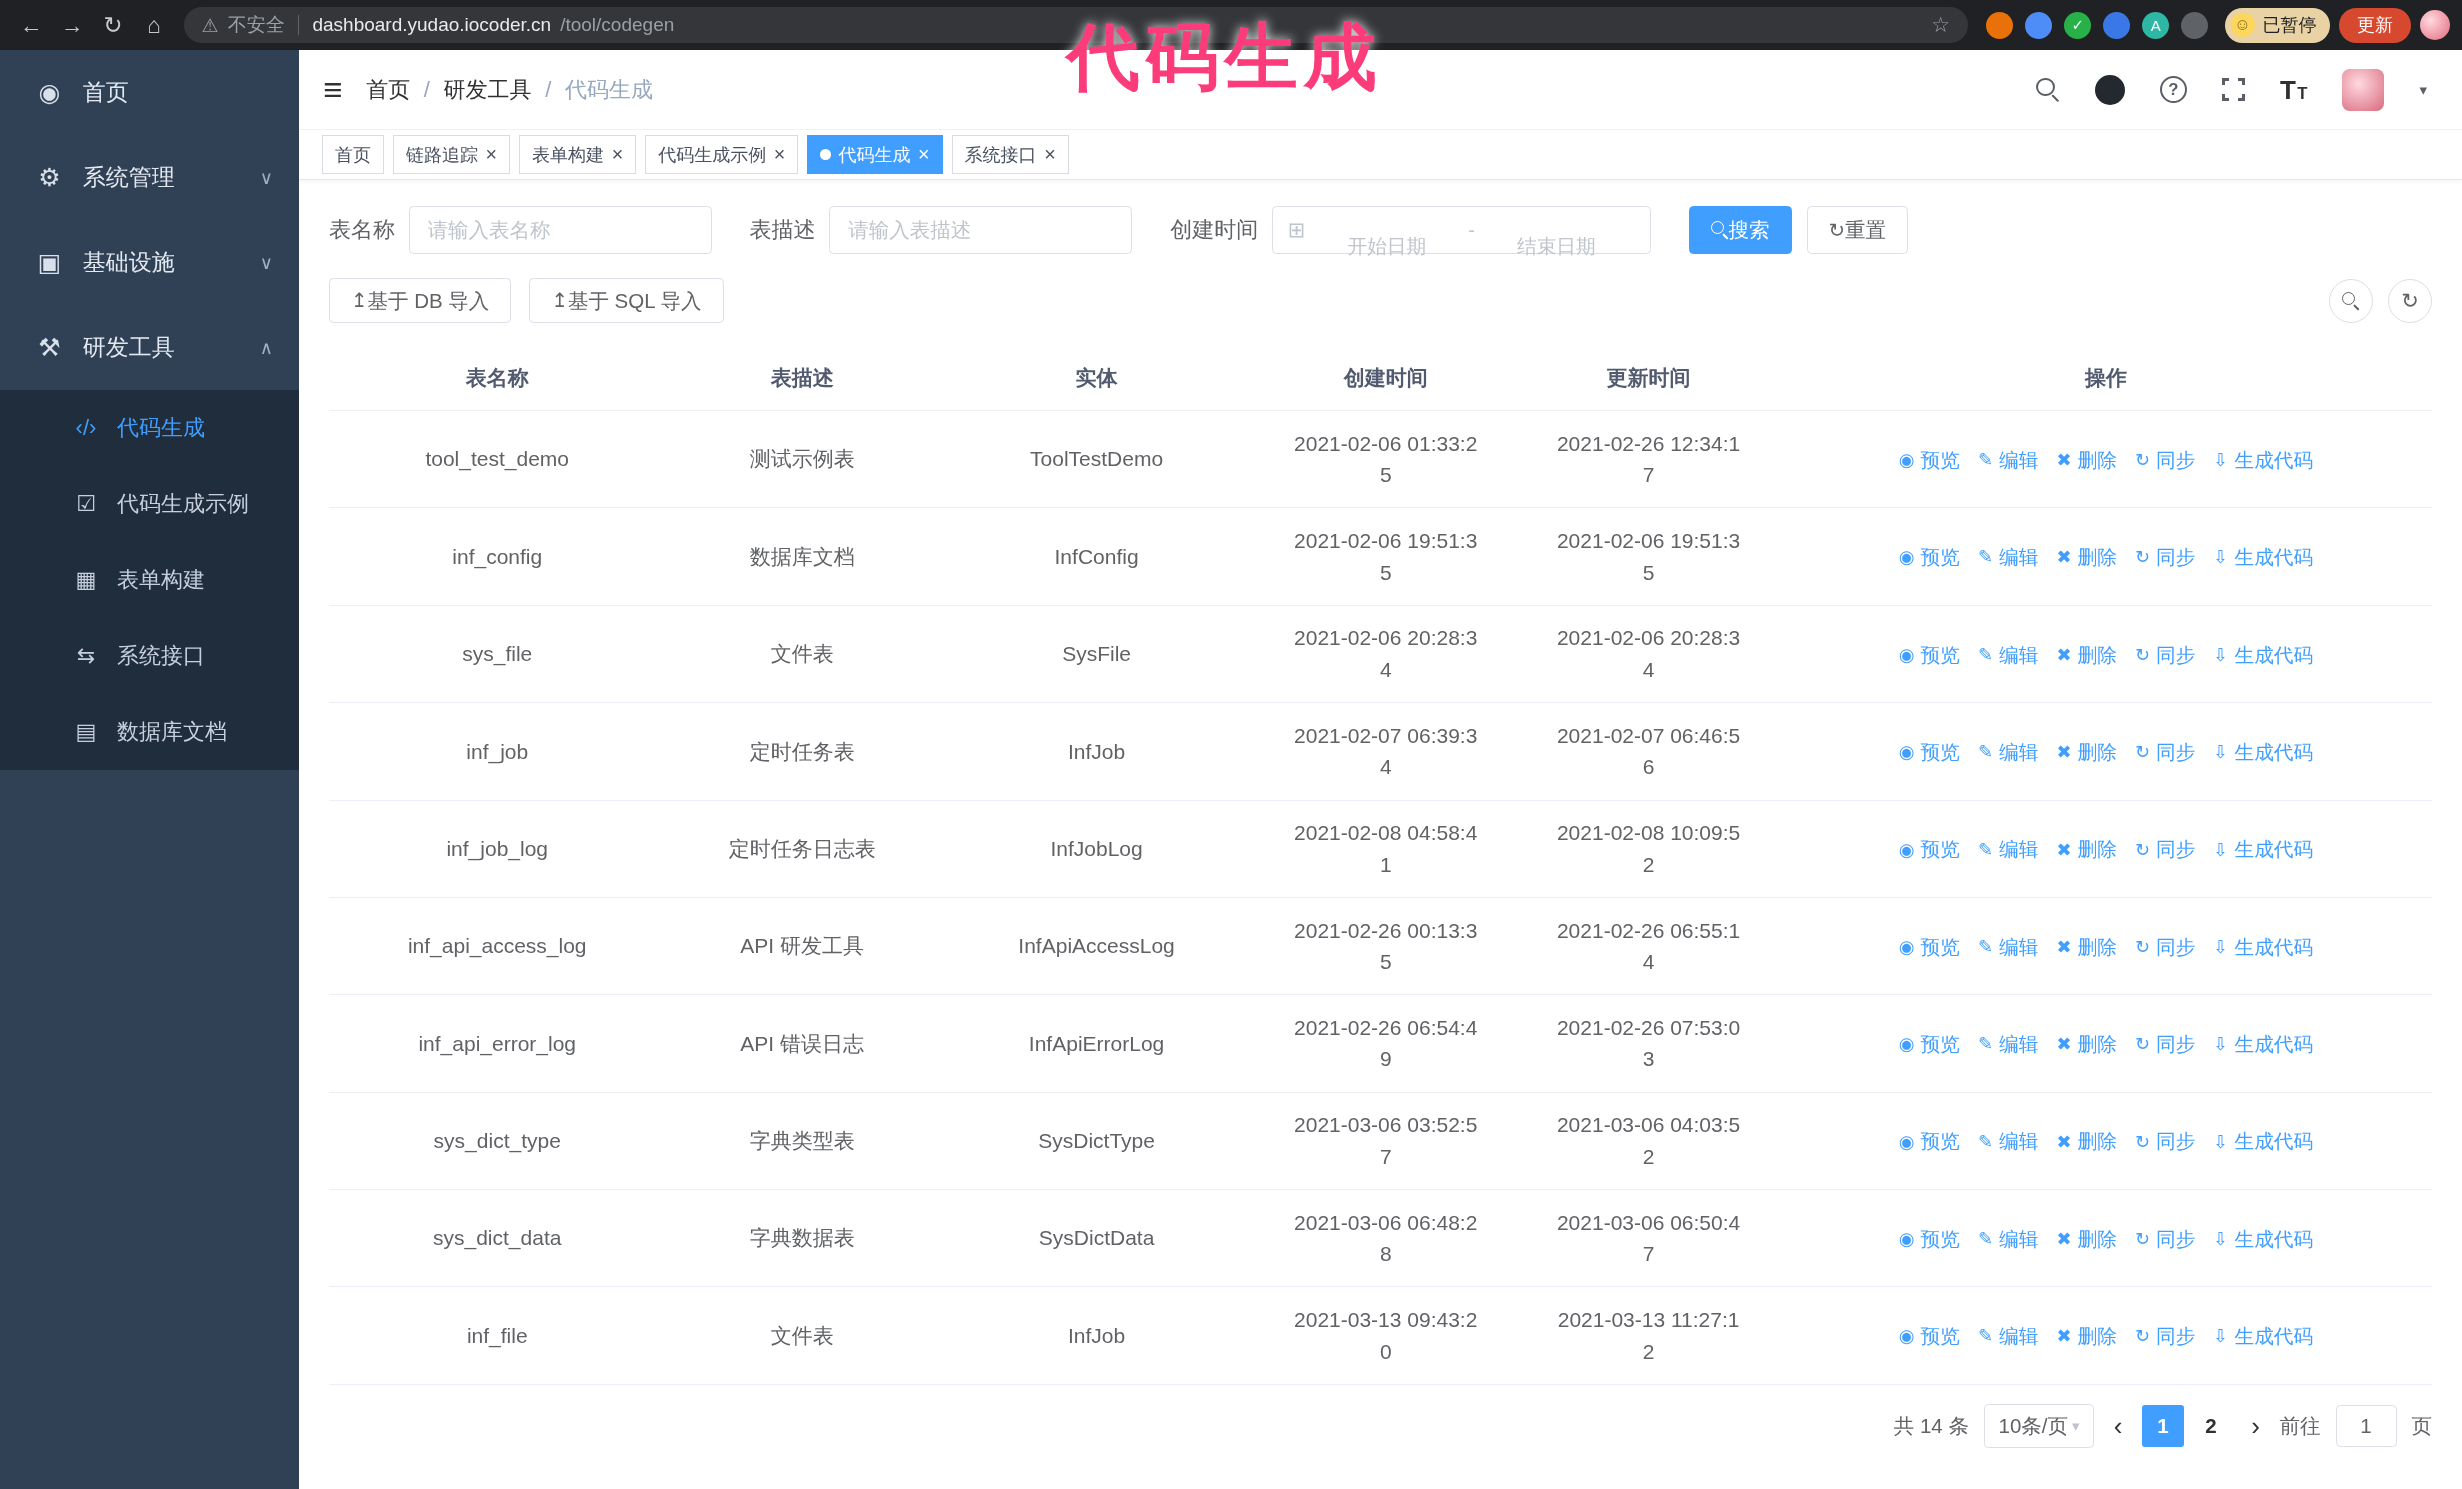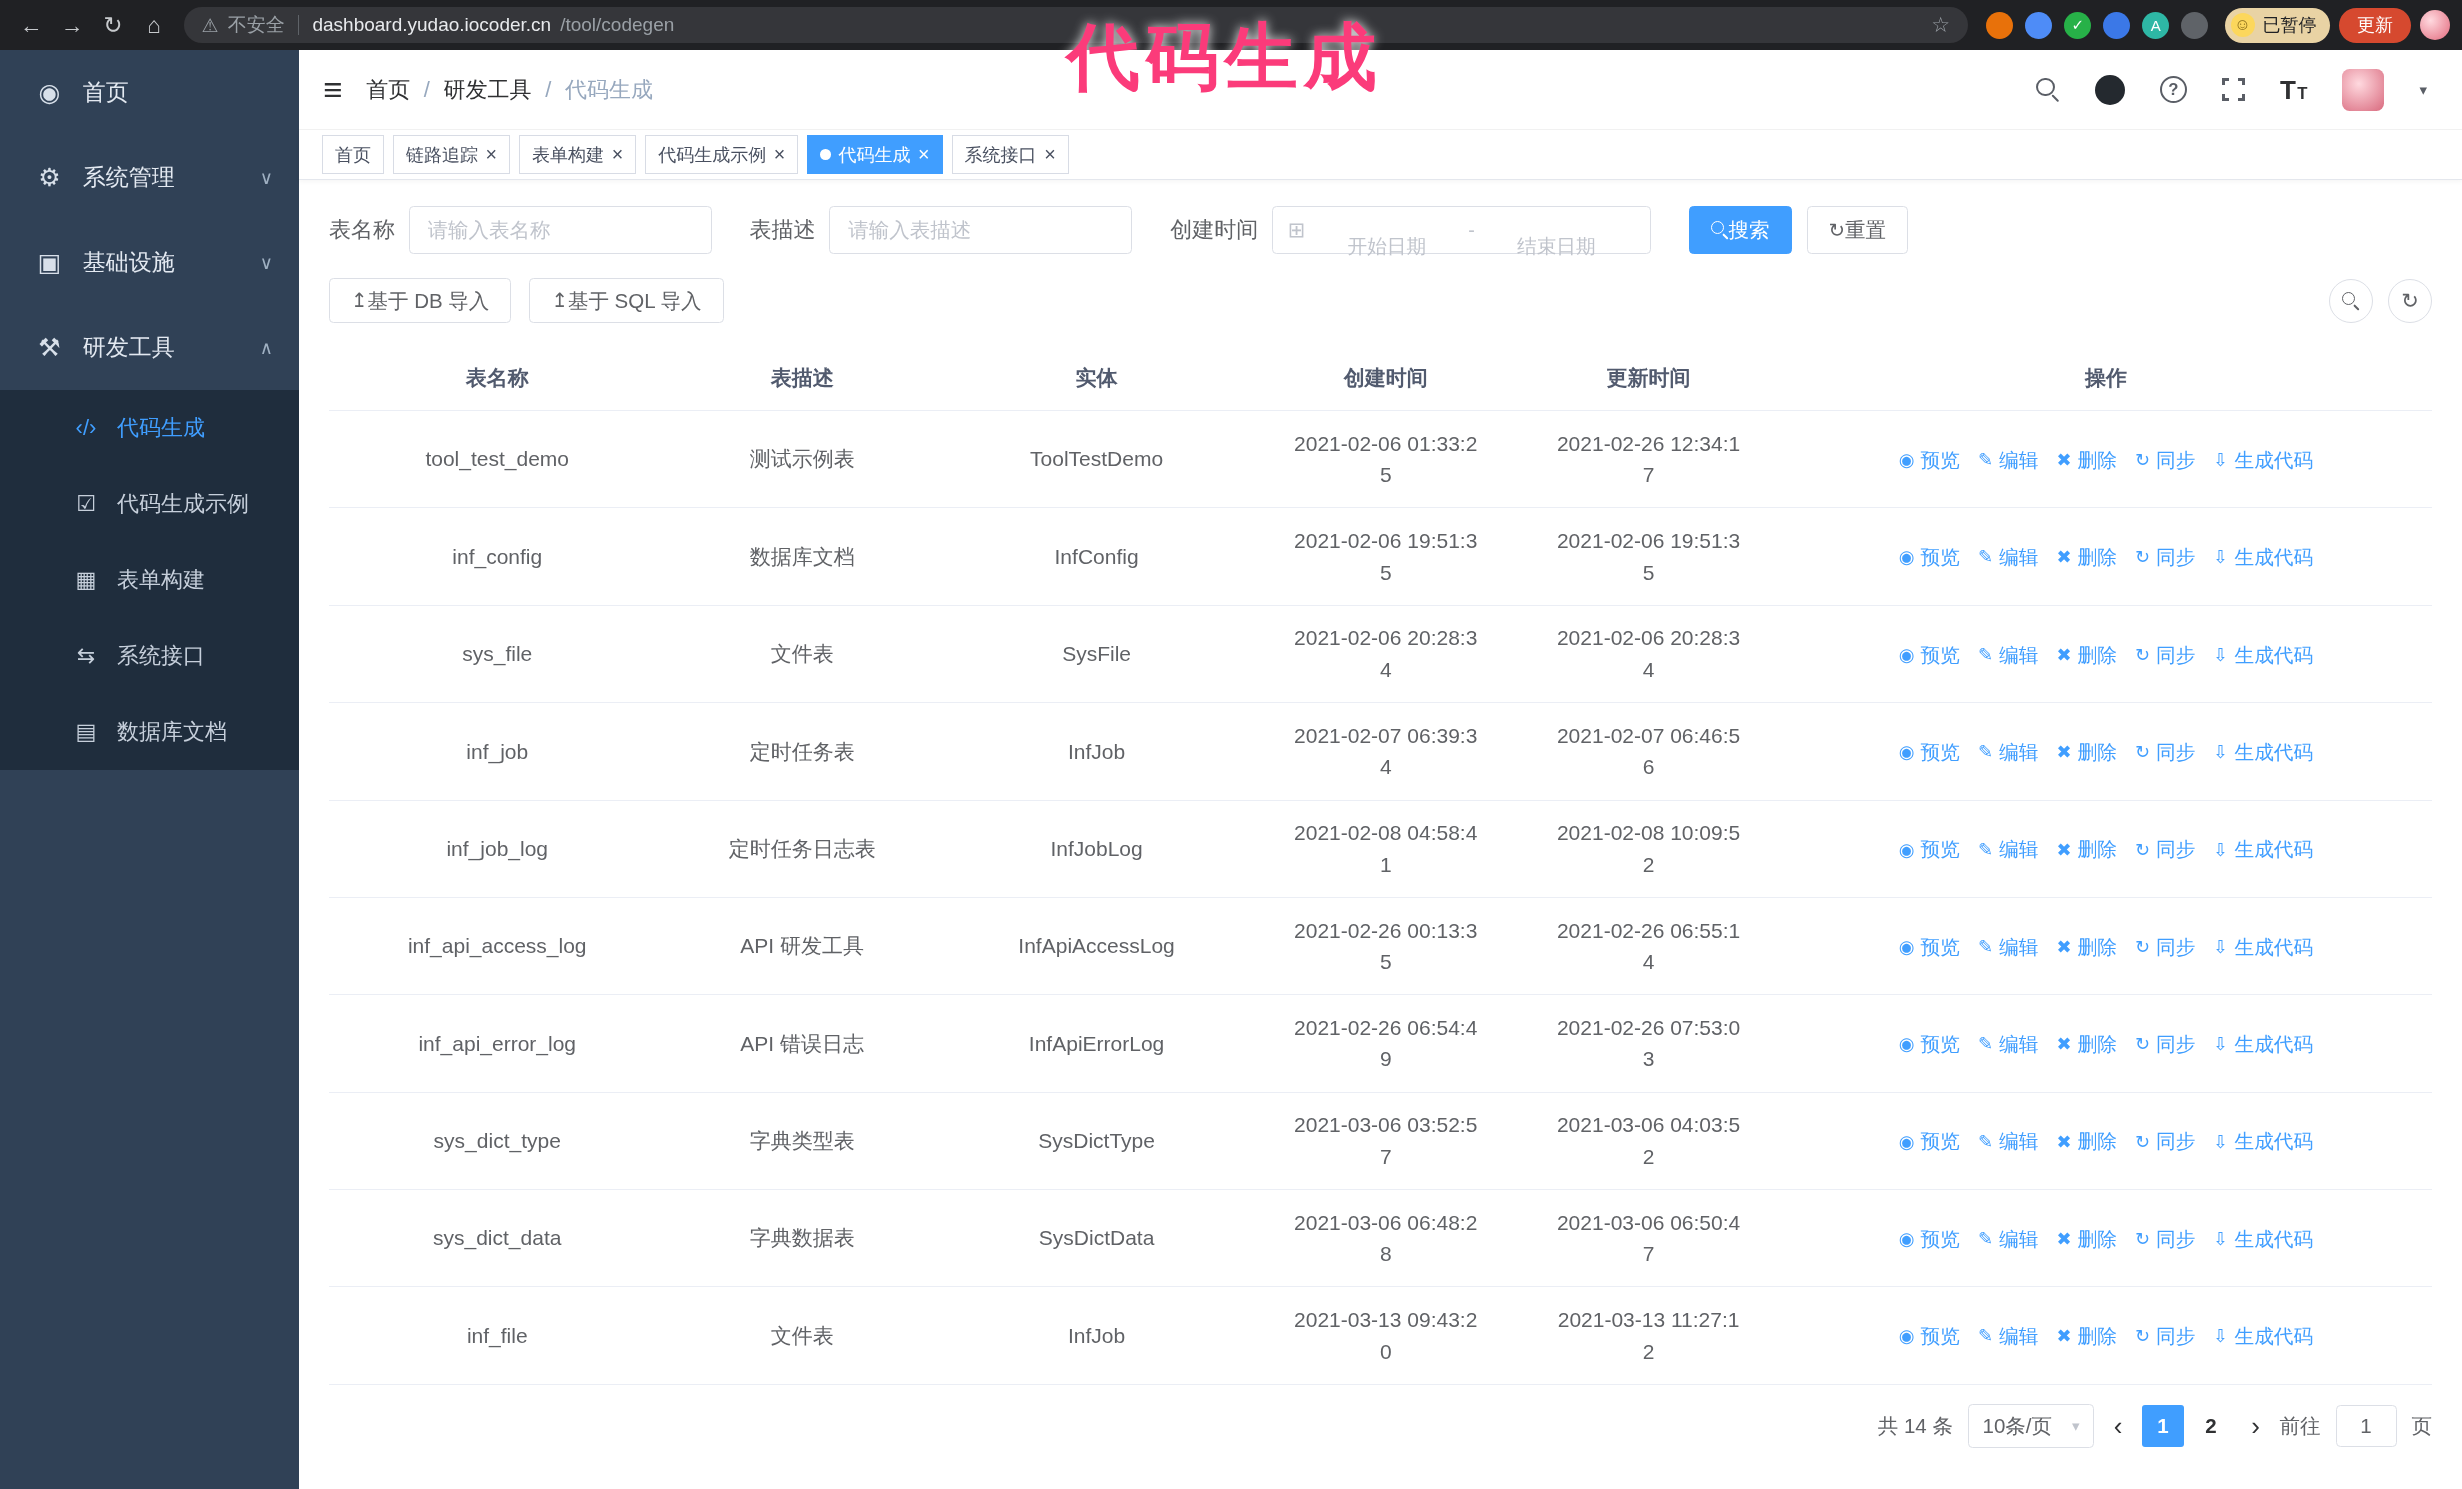--- a/index.html
+++ b/index.html
@@ -89,21 +89,21 @@
 
   .gen-table {width:100%;border-collapse:collapse;table-layout:fixed;margin-top:23px;}
   .gen-table th {font-size:21px;color:#515a6e;font-weight:bold;padding:18px 6px;border-bottom:0.8px solid #ebeef5;text-align:center;}
   .gen-table td {font-size:21px;color:#606266;padding:16.7px 6px;border-bottom:0.8px solid #ebeef5;text-align:center;line-height:1.5;}
   .dt {display:inline-block;width:192px;word-break:break-all;text-align:center;}
   .ops {white-space:nowrap;}
   .op-link {color:#409eff;font-size:19.7px;display:inline-flex;align-items:center;gap:6px;margin:0 9px;cursor:pointer;text-decoration:none;}
   .op-link .og {font-size:18px;}
 
   .pagination {display:flex;align-items:center;justify-content:flex-end;gap:15px;margin-top:19.7px;font-size:20.5px;color:#606266;padding-bottom:18px;}
-  .page-size {height:44px;border:0.8px solid #dcdfe6;border-radius:4.5px;display:flex;align-items:center;gap:20px;padding:0 13.6px;cursor:pointer;background:#fff;}
+  .page-size {height:44px;border:0.8px solid #dcdfe6;border-radius:4.5px;display:flex;align-items:center;gap:4px;padding:0 13.6px;cursor:pointer;background:#fff;}
   .page-size .caret {color:#c0c4cc;}
   .pg-arrow {font-size:26px;color:#303133;padding:0 4.5px;cursor:pointer;}
   .pg-pages {display:flex;gap:6px;}
   .pg-num {min-width:42px;height:42px;border-radius:3px;color:#303133;font-weight:bold;display:flex;align-items:center;justify-content:center;cursor:pointer;}
   .pg-num.active {background:#409eff;color:#fff;}
   .goto-input {width:61px;height:42px;border:0.8px solid #dcdfe6;border-radius:4.5px;text-align:center;font-size:20.5px;color:#606266;outline:none;}
 </style>
 </head>
 <body>
 

